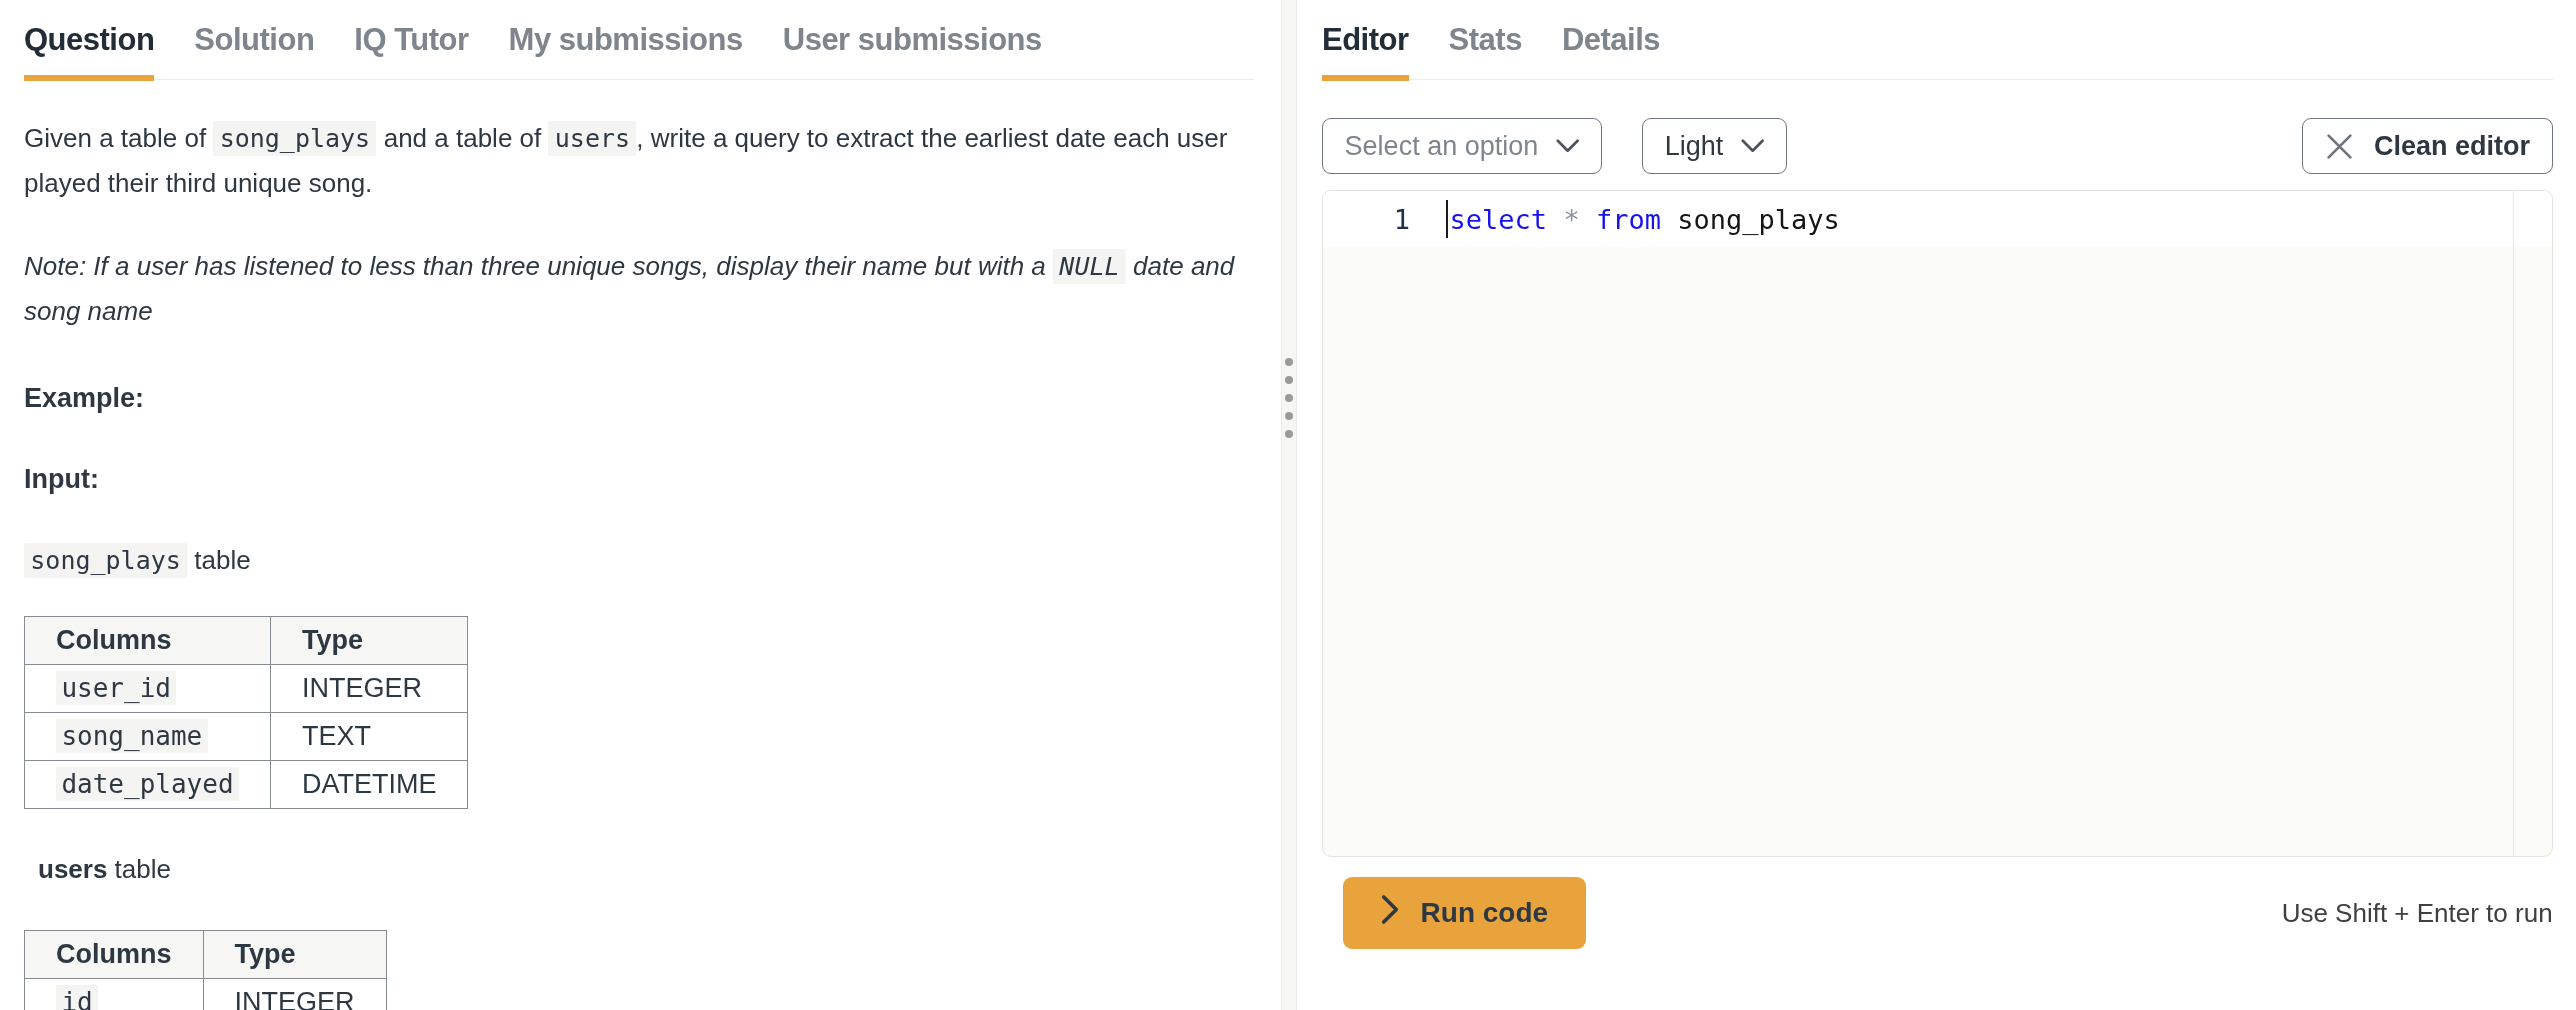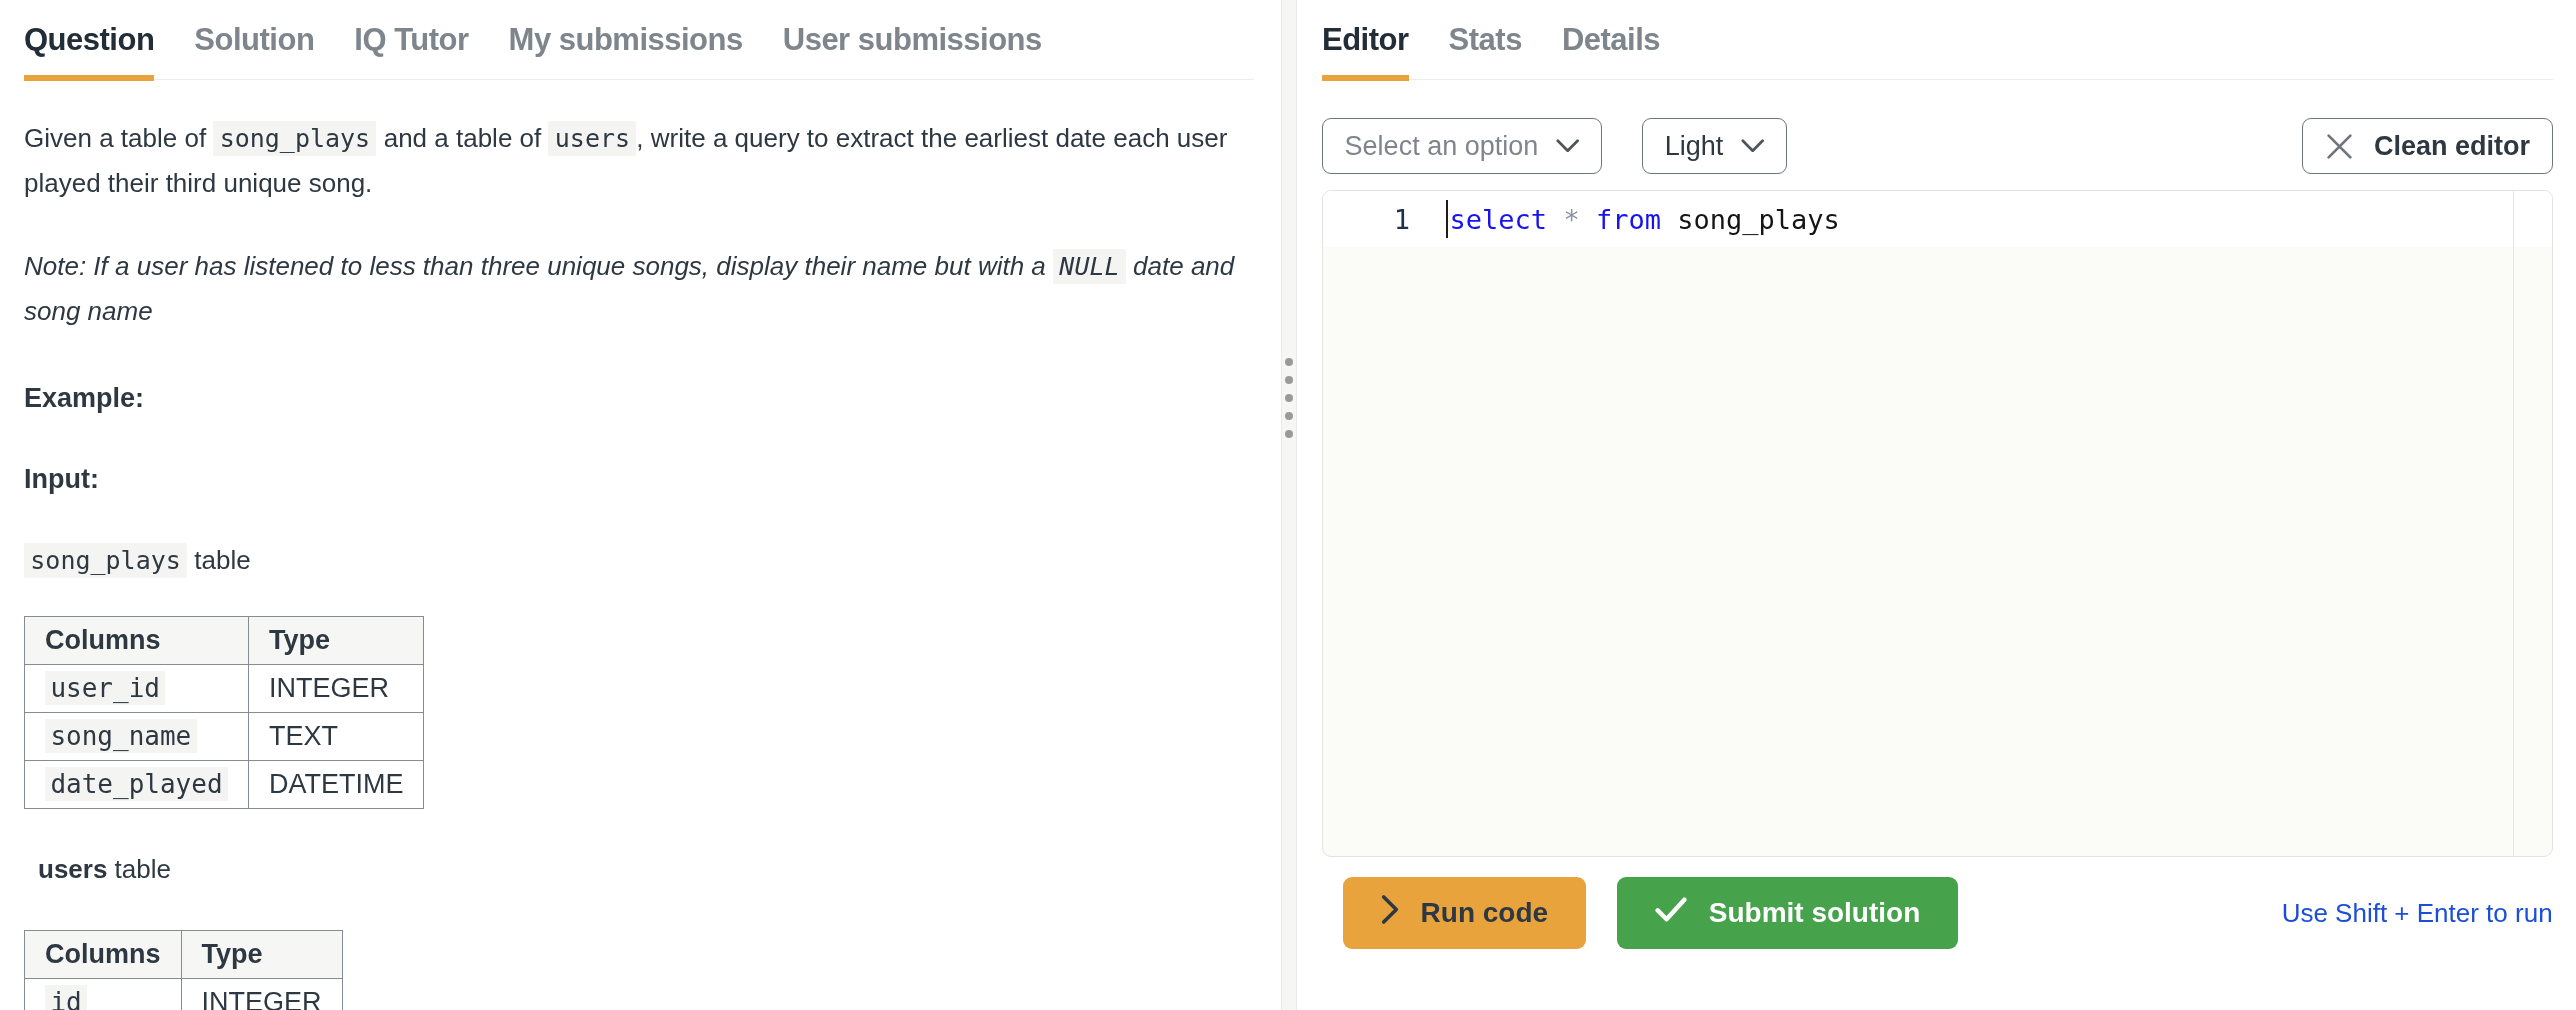--- a/index.html
+++ b/index.html
@@ -38,21 +38,21 @@
     font-family:"DejaVu Sans Mono","Liberation Mono",monospace;
     background:var(--code-bg);padding:2.7px 6.3px;font-size:25px;border-radius:1.8px;
   }
   .note{font-style:italic;margin-top:39px;}
   .heading{font-weight:700;font-size:27px;margin:50px 0 0;}
   .heading.input{margin-top:50px;}
   .tbl-title{font-size:26px;margin:50px 0 0;}
   .tbl-title .bold{font-weight:700;}
 
   table.schema{border-collapse:collapse;margin-top:40px;font-size:26px;}
-  table.schema th,table.schema td{border:1.8px solid var(--border-gray);text-align:left;padding:8px 20px;}
+  table.schema th,table.schema td{border:1.8px solid var(--border-gray);text-align:left;padding:8px 31px;}
   table.schema th{background:#f6f6f5;font-weight:700;font-size:27px;}
   table.schema td{font-size:27px;}
   .t1 .col-name{width:223px;} .t1 .col-type{width:162px;}
   .t2 .col-name{width:142px;} .t2 .col-type{width:155px;}
   td .cell-code{
     font-family:"DejaVu Sans Mono","Liberation Mono",monospace;
     background:var(--code-bg);padding:1.8px 5.4px;font-size:26px;margin-top:16px;
   }
   .users-title{margin-top:45px;margin-left:14px;}
   table.schema.t2{margin-top:45px;}
@@ -87,21 +87,21 @@
 
   
   .actions{display:flex;align-items:center;gap:31px;margin-top:20px;padding-left:21px;}
   .btn-solid{
     display:flex;align-items:center;gap:21.6px;height:72px;padding:0 38px;
     border:none;border-radius:9px;font-weight:700;font-size:28px;cursor:pointer;
     font-family:inherit;
   }
   .run-btn{background:var(--accent-orange);color:#2e3842;}
   .submit-btn{background:var(--green);color:#ffffff;}
-  .hint{margin-left:auto;color:#1d4ed8;font-size:26px;}
+  .hint{margin-left:auto;color:#404040;font-size:26px;}
 </style>
 </head>
 <body>
 
 <div class="layout">
 
   <div class="left-panel">
     <div class="tabs">
       <div class="tab active">
           <span>Question</span>
@@ -229,24 +229,18 @@
       <div class="ruler"></div>
     </div>
 
     <div class="actions">
       <button class="btn-solid run-btn">
         <span><svg width="18" height="31" viewBox="0 0 20 34">
               <path d="M3 3 L17 17 L3 31" fill="none" stroke="#2e3842" stroke-width="4" stroke-linecap="round" stroke-linejoin="round"></path>
             </svg></span>
         <span>Run code</span>
       </button>
-      <button class="btn-solid submit-btn">
-        <span><svg width="32" height="27" viewBox="0 0 36 30">
-              <path d="M3 16 L13 26 L33 4" fill="none" stroke="#ffffff" stroke-width="5" stroke-linecap="round" stroke-linejoin="round"></path>
-            </svg></span>
-        <span>Submit solution</span>
-      </button>
       <span class="hint">Use Shift + Enter to run</span>
     </div>
   </div>
 
 </div>
 
 
 </body></html>

